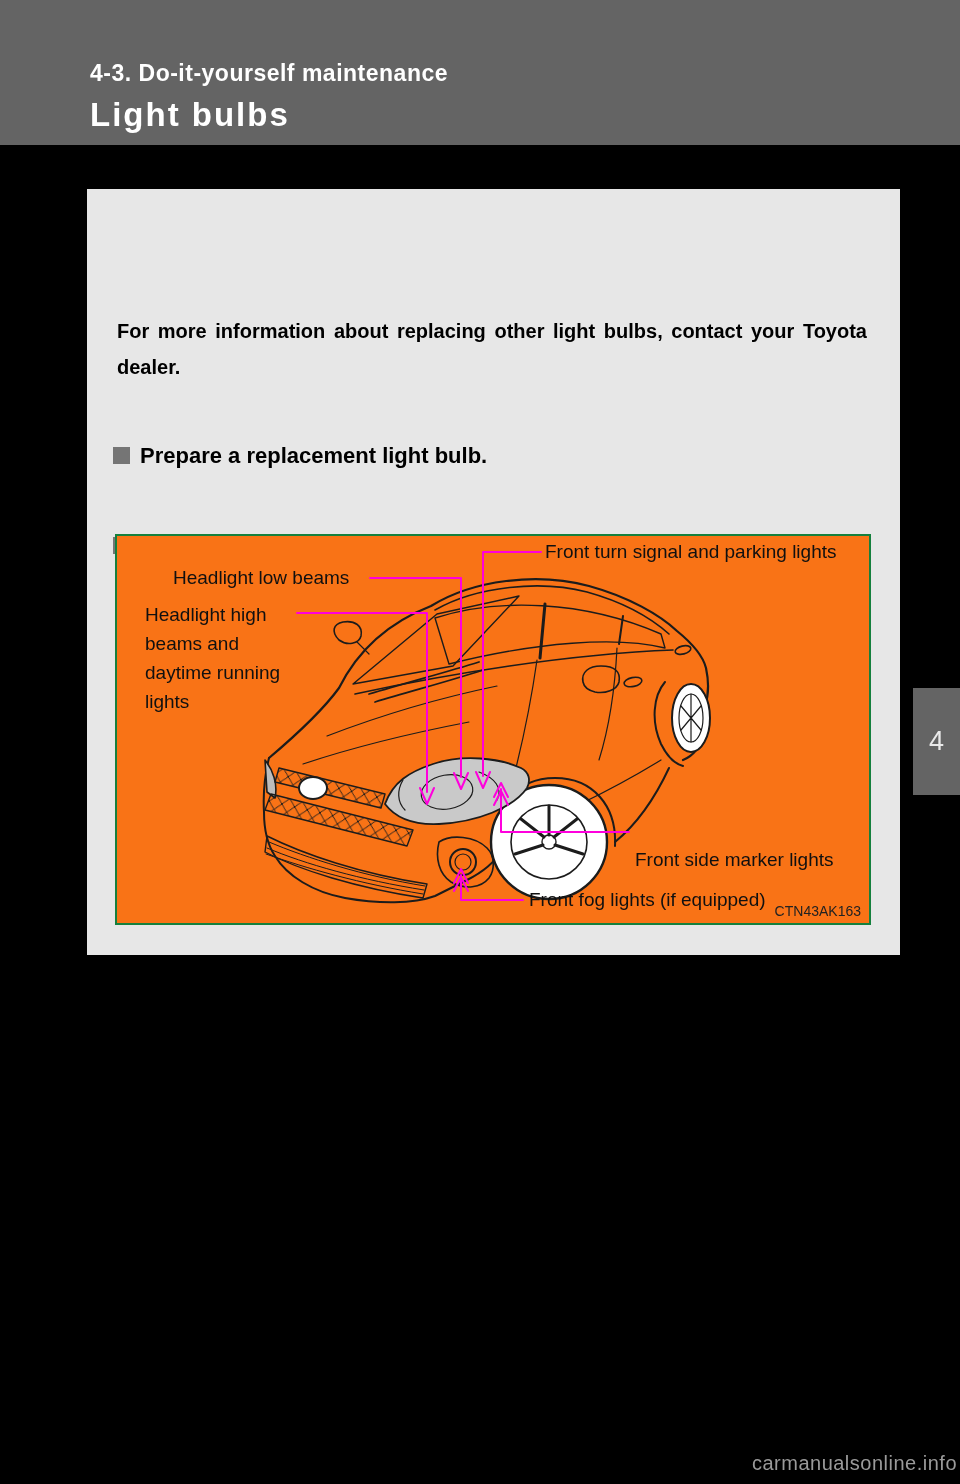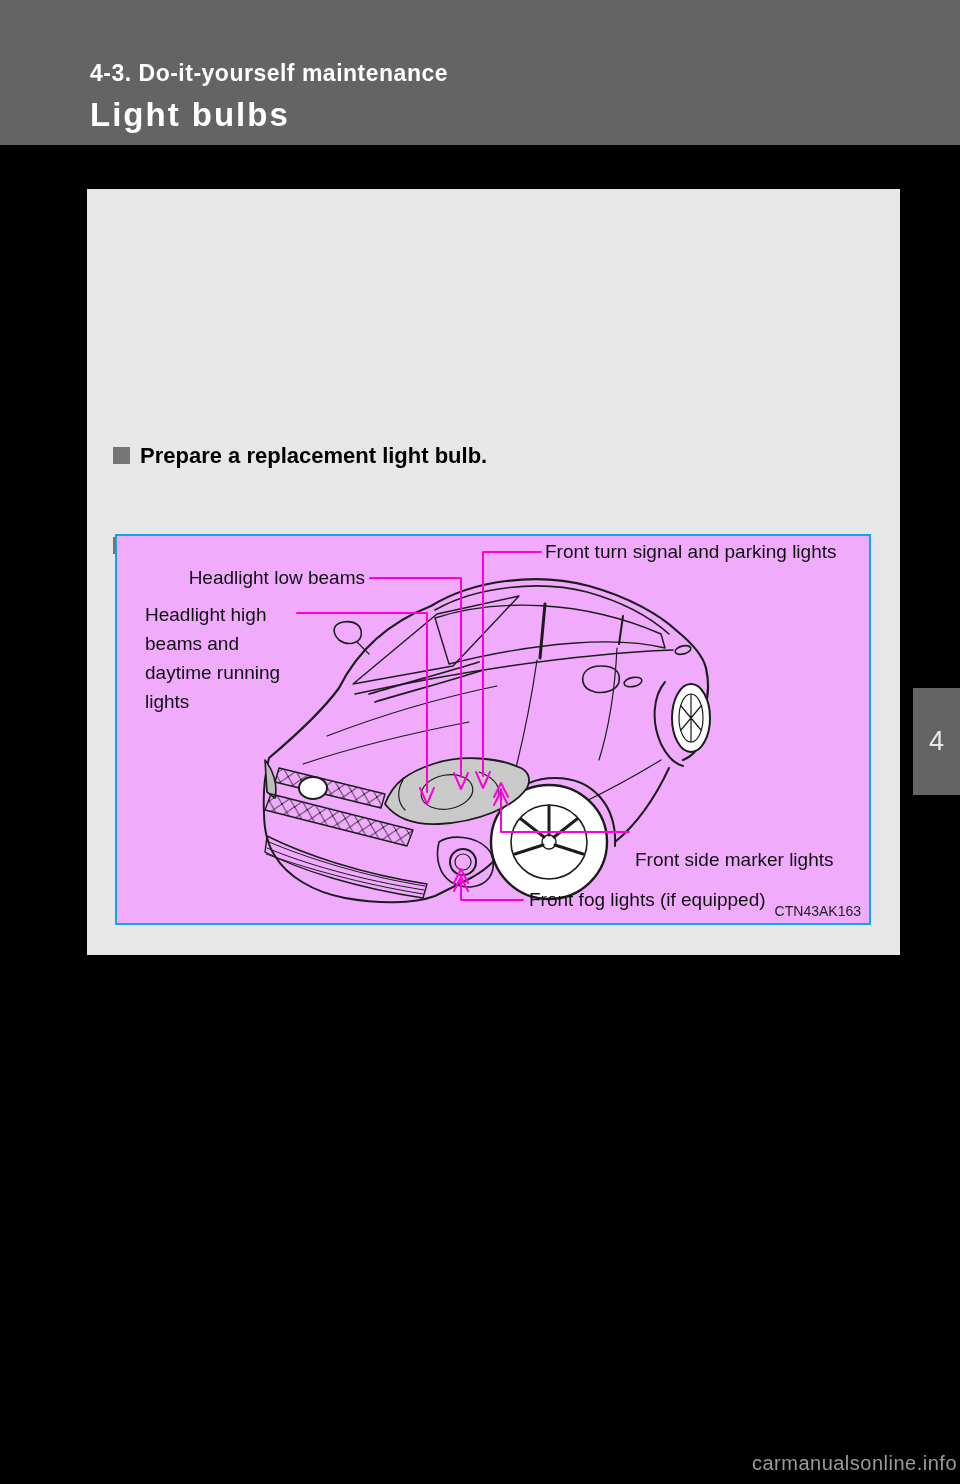--- a/index.html
+++ b/index.html
@@ -14,27 +14,27 @@
   .para{position:absolute;left:30px;right:33px;font-size:20px;font-weight:bold;line-height:36px;
         text-align:justify;text-align-last:left;}
   .p1{top:12px;}
   .p2{top:124px;}
   .bullet-row{position:absolute;left:26px;right:33px;display:flex;align-items:flex-start;margin-top:44px;}
   .b1{top:210px;} .b2{top:300px;}
   .sq{width:17px;height:17px;background:#757575;margin:4px 10px 0 0;flex:0 0 auto;}
   .bullet-head{font-size:22px;font-weight:bold;line-height:26px;}
   .subline{position:absolute;left:60px;right:33px;top:247px;font-size:21px;line-height:26px;}
   
-  .dbox{position:absolute;left:28px;top:345px;width:756px;height:391px;background:#f0abfc;
-        border:2px solid #0ea5e9;box-sizing:border-box;}
+  .dbox{position:absolute;left:28px;top:345px;width:756px;height:391px;background:#f97316;
+        border:2px solid #15803d;box-sizing:border-box;}
   .dbox svg{position:absolute;left:0;top:0;}
   .dlabel{position:absolute;font-size:19px;line-height:24px;color:#101010;white-space:nowrap;}
   .dlabel.wrap{white-space:normal;}
   .lab-turn{left:428px;top:4px;}
-  .lab-low{left:56px;top:30px;width:192px;text-align:right;}
+  .lab-low{left:56px;top:30px;width:192px;}
   .lab-high{left:28px;top:64px;width:160px;line-height:29px;}
   .lab-marker{left:518px;top:284px;margin-top:28px;}
   .lab-fog{left:412px;top:352px;}
   .fig-code{position:absolute;right:8px;bottom:4px;font-size:14px;color:#222;}
   
   .tab4{position:absolute;left:913px;top:688px;width:47px;height:107px;background:#646464;
         display:flex;align-items:center;justify-content:center;color:#e9e9e9;font-size:27px;}
   
   .watermark{position:absolute;right:15px;top:1452px;color:#9a9a9a;font-size:20px;letter-spacing:.5px;}
 </style>
@@ -42,20 +42,21 @@
 <body>
 
 <div class="page">
 
   <div class="header">
     <div class="section">4-3. Do-it-yourself maintenance</div>
     <div class="title">Light bulbs</div>
   </div>
 
   <div class="panel">
+    <div class="para p2">For more information about replacing other light bulbs, contact your Toyota dealer.</div>
 
     <div class="bullet-row b1">
       <span class="sq"></span>
       <span class="bullet-head">Prepare a replacement light bulb.</span>
     </div>
 
     <div class="bullet-row b2">
       <span class="sq"></span>
       <span class="bullet-head">Front bulb locations</span>
     </div>

